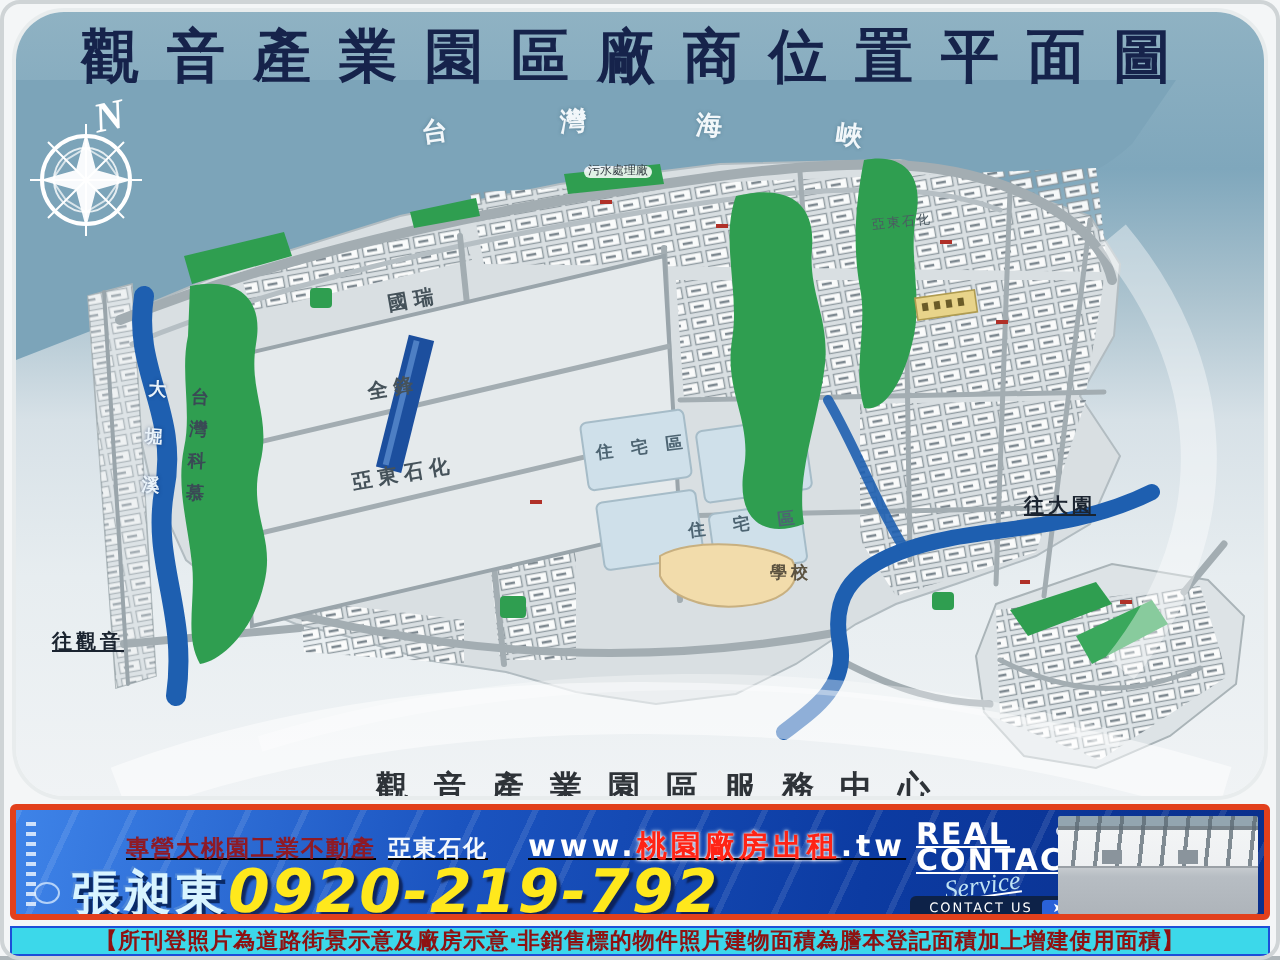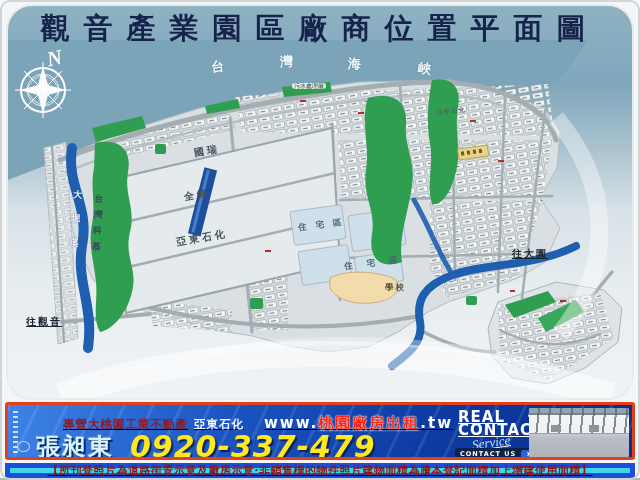--- a/index.html
+++ b/index.html
@@ -58,41 +58,41 @@
   .banner-circle{
     position:absolute;left:9px;bottom:5px;width:11px;height:9px;border-radius:50%;
     border:1px solid rgba(220,238,255,.75);
   }
   .banner-row1{position:absolute;left:55px;top:8px;display:flex;align-items:baseline;gap:6px;text-decoration:underline;}
   .tagline-dark{font-size:11.5px;font-weight:bold;color:#8e1a26;letter-spacing:1px;}
   .tagline-light{font-size:11.5px;font-weight:bold;color:#f4f8fb;letter-spacing:1px;}
   .website{margin-left:14px;font-weight:bold;letter-spacing:2px;}
   .website .w-pre,.website .w-tld{color:#ffffff;font-size:15px;}
   .website .w-dom{color:#ff2416;font-size:15px;text-shadow:0 0 2px #fff,0 0 1px #fff;}
-  .banner-row2{position:absolute;left:28px;top:24px;display:flex;align-items:center;gap:16px;}
+  .banner-row2{position:absolute;left:28px;top:24px;display:flex;align-items:center;gap:0;}
   .agent-name{
     font-size:24px;font-weight:bold;color:#d8f4ff;letter-spacing:2px;
     text-shadow:2px 2px 0 #0a2a66,-1px -1px 0 #4d86d8;
   }
   .phone{
     font-size:30px;font-weight:bold;font-style:italic;color:#ffe81c;letter-spacing:1px;
     text-shadow:2px 2px 1px rgba(10,25,70,.8);
   }
   .logo-block{position:absolute;left:450px;top:6px;width:78px;color:#fff;text-decoration:underline;}
   .logo-l1,.logo-l2{font-size:15px;font-weight:800;letter-spacing:1px;line-height:13px;}
   .logo-script{
     font-family:"Liberation Serif","DejaVu Serif",serif;font-style:italic;
     font-size:13px;color:#bfe2f4;transform:rotate(-8deg);margin:-4px 0 0 14px;
   }
   .logo-cloud{position:absolute;left:520px;top:6px;width:16px;height:7px;border-radius:50%;border:1px solid rgba(255,255,255,.8);}
   .contact-btn{
     position:absolute;left:447px;top:43px;width:84px;height:12px;
     background:#0d2248;border-radius:3px;display:flex;align-items:center;
   }
-  .contact-btn .c-txt{flex:1;font-size:6.5px;font-weight:bold;color:#fff;letter-spacing:1px;padding-left:5px;}
+  .contact-btn .c-txt{flex:1;font-size:6.5px;font-weight:normal;color:#fff;letter-spacing:1px;padding-left:5px;text-align:center;}
   .contact-btn .c-arrow{
     width:16px;height:9px;margin-right:2px;border-radius:2px;background:#2a62d8;
     color:#fff;font-size:6.5px;text-align:center;line-height:9px;
   }
   .photo{
     position:absolute;right:3px;top:3px;width:100px;height:49px;overflow:hidden;border-radius:1px;
     background:
       linear-gradient(180deg,#93a5b0 0%,#93a5b0 10%,#f3f5f6 10%,#eef0f2 52%,#c7ccd0 52%,#b7bdc3 62%,#aeb4ba 100%);
   }
   .photo .beams{
@@ -100,22 +100,22 @@
     background:repeating-linear-gradient(96deg,transparent 0 9px,rgba(90,104,114,.75) 9px 11px);
   }
   .photo .truss{position:absolute;left:0;top:10%;width:100%;height:5%;background:rgba(90,104,114,.8);}
   .photo .door1,.photo .door2{position:absolute;top:34%;width:10px;height:16%;background:#8a949c;}
   .photo .door1{left:22%;} .photo .door2{left:60%;}
   .photo .floorline{position:absolute;left:0;top:52%;width:100%;height:1px;background:#9aa0a6;}
 
   
   .disclaimer{
     position:absolute;left:5px;top:463px;width:630px;height:15px;box-sizing:border-box;
-    background:#3cd8ea;border:5px solid #1d4ed8;
-    display:flex;align-items:center;justify-content:center;text-decoration:underline;
+    background:#3cd8ea;border:1px solid #1d4ed8;
+    display:flex;align-items:center;justify-content:center;
   }
   .disclaimer span{font-size:11px;font-weight:bold;color:#8e1212;letter-spacing:.5px;}
   .bottom-strip{position:absolute;left:0;top:478px;width:640px;height:2px;background:#aeb6ba;}
 </style>
 </head>
 <body>
 
 <div class="frame"></div>
 
 <div class="map-card">
@@ -264,39 +264,40 @@
     <div class="lbl chemours vtext" style="left:93px;top:186px;">台灣科慕</div>
     <div class="lbl river-name vtext" style="left:71px;top:182px;">大堀溪</div>
 
     <div class="lbl school-lbl" style="left:364px;top:283px;margin-left:21px;">學校</div>
     <div class="lbl res-lbl" style="left:298px;top:220px;letter-spacing:9px;">住宅區</div>
     <div class="lbl res-lbl" style="left:344px;top:258px;letter-spacing:14px;">住宅區</div>
 
     <div class="lbl dir-lbl" style="left:26px;top:317px;">往觀音</div>
     <div class="lbl dir-lbl" style="left:512px;top:249px;">往大園</div>
 
+    <div class="lbl bottom-caption">觀音產業園區服務中心</div>
   </div>
 </div>
 
 <div class="banner">
   <div class="streaks"></div>
   <div class="license-marks"></div>
   <div class="banner-circle"></div>
 
   <div class="banner-row1">
     <span class="tagline-dark">專營大桃園工業不動產</span>
     <span class="tagline-light">亞東石化</span>
     <span class="website">
       <span class="w-pre">www.</span><span class="w-dom">桃園廠房出租</span><span class="w-tld" style="color:#fff;font-size:15px;">.tw</span>
     </span>
   </div>
 
   <div class="banner-row2">
     <span class="agent-name">張昶東</span>
-    <span class="phone">0920-337-479</span>
+    <span class="phone">0920-219-792</span>
   </div>
 
   <div class="logo-cloud"></div>
   <div class="logo-block">
     <div class="logo-l1">REAL</div>
     <div class="logo-l2">CONTACT</div>
     <div class="logo-script">Service</div>
   </div>
 
   <div class="contact-btn">

